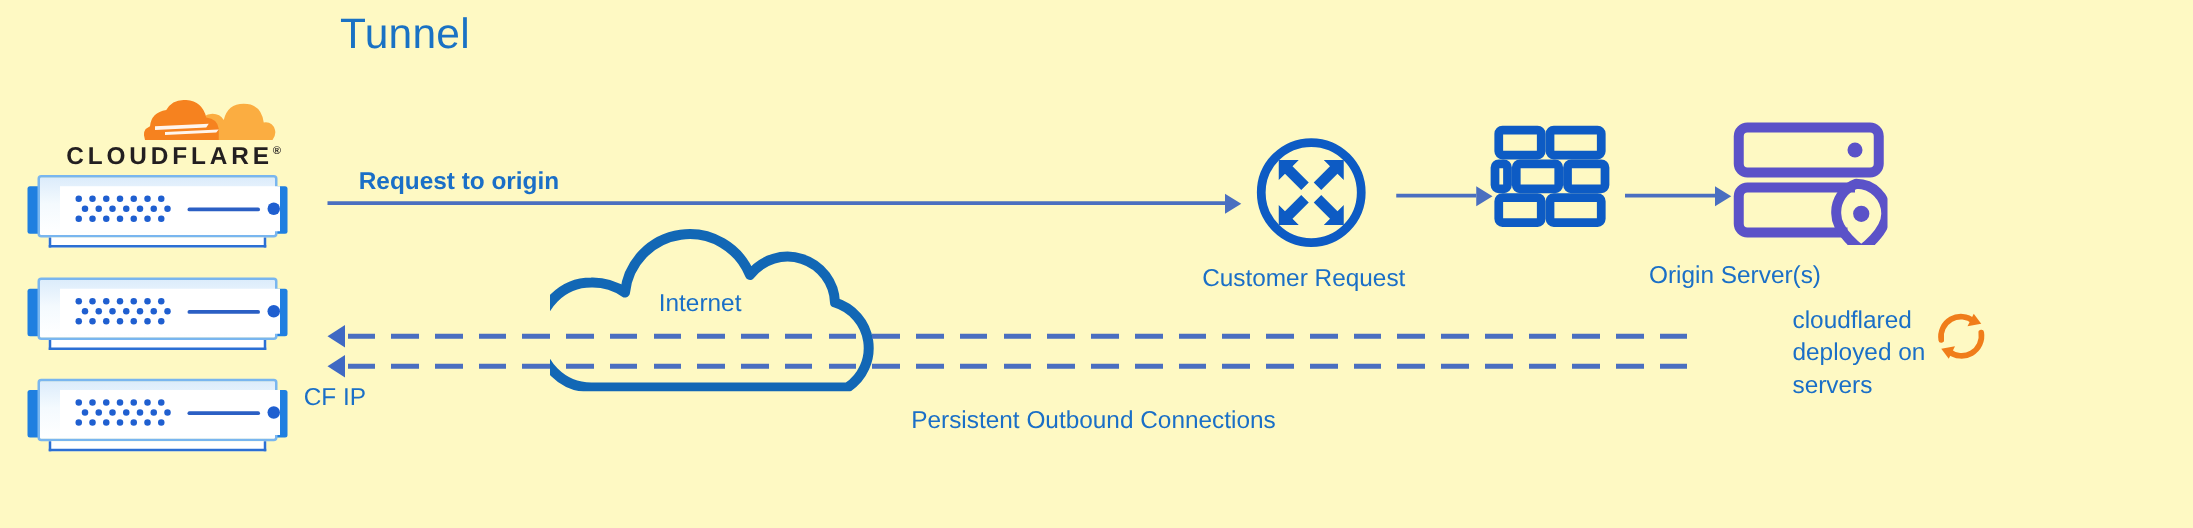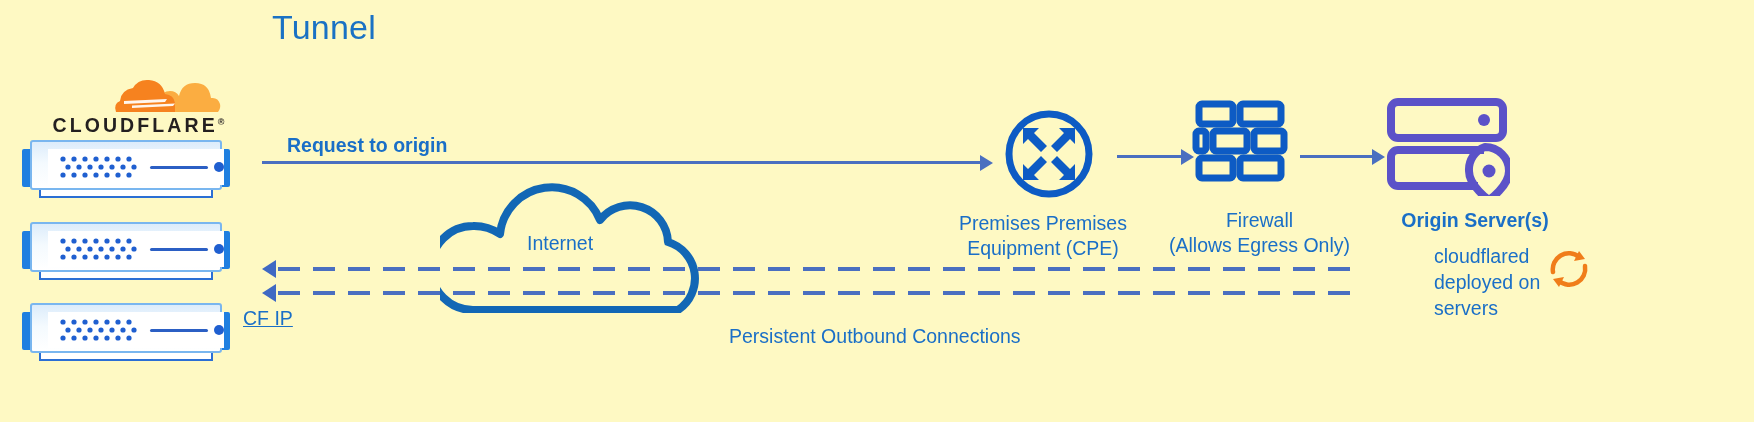--- a/index.html
+++ b/index.html
@@ -32,24 +32,24 @@
 
   
   #cf-logo {
     left: 28px;
     top: 78px;
     width: 200px;
     height: 62px;
   }
   #cf-wordmark {
     position: absolute;
-    left: 12px;
+    left: 0px;
     top: 36px;
     width: 200px;
-    text-align: center;
+    text-align: right;
     font-size: 19.5px;
     font-weight: bold;
     color: #231f20;
     letter-spacing: 3.1px;
     white-space: nowrap;
   }
   #cf-wordmark sup {
     font-size: 9px;
     vertical-align: super;
   }
@@ -109,25 +109,25 @@
   .lbl {
     color: #1a6fc7;
     font-size: 19.5px;
     line-height: 25px;
     white-space: nowrap;
   }
   .lbl.c { text-align: center; }
 
   #lbl-request { left: 287px; top: 133px; font-weight: bold; }
   #lbl-internet { left: 527px; top: 231px; }
-  #lbl-cfip     { left: 243px; top: 305px; line-height: 26px; white-space: normal; width: 150px; text-decoration: underline;}
+  #lbl-cfip     { left: 243px; top: 305px; line-height: 26px; white-space: normal; width: 150px;}
   #lbl-persist  { left: 729px; top: 301px; margin-top: 23px; }
   #lbl-cpe  { left: 947px;  top: 211px; width: 192px; }
   #lbl-fw   { left: 1157px; top: 208px; width: 205px; }
-  #lbl-orig { left: 1396px; top: 208px; width: 158px; font-weight: bold; }
+  #lbl-orig { left: 1309px; top: 208px; width: 158px; }
   #lbl-cfd  {
     left: 1434px; top: 243px;
     width: 130px;
     white-space: normal;
     line-height: 26px;
   }
 
   
   .solid-line {
     height: 3px;
@@ -312,42 +312,37 @@
       <path d="M20 20 L36 20 L31 25 L44 38 L38 44 L25 31 L20 36 Z"></path>
 
       <path d="M72 20 L72 36 L67 31 L54 44 L48 38 L61 25 L56 20 Z"></path>
 
       <path d="M20 72 L20 56 L25 61 L38 48 L44 54 L31 67 L36 72 Z"></path>
 
       <path d="M72 72 L56 72 L61 67 L48 54 L54 48 L67 61 L72 56 Z"></path>
     </g>
   </svg>
   <div class="abs lbl c" id="lbl-cpe">
-    <div>Premises Premises</div>
-    <div>Equipment (CPE)</div>
+    <div>Customer Request</div>
   </div>
 
   <div class="abs solid-line" style="left:1117px; top:155px; width:64px;"></div>
   <div class="abs arrow-r" style="left:1181px; top:148.5px;"></div>
 
   <svg class="abs" style="left:1192px; top:98px;" width="96" height="90">
     <g fill="none" stroke="#0d5bc4" stroke-width="7" stroke-linejoin="round">
       <rect x="7" y="6" width="34" height="20" rx="3"></rect>
       <rect x="48" y="6" width="41" height="20" rx="3"></rect>
       <rect x="21" y="33" width="34" height="20" rx="3"></rect>
       <rect x="62" y="33" width="30" height="20" rx="3"></rect>
       <rect x="4" y="33" width="10" height="20" rx="3"></rect>
       <rect x="7" y="60" width="34" height="20" rx="3"></rect>
       <rect x="48" y="60" width="41" height="20" rx="3"></rect>
     </g>
   </svg>
-  <div class="abs lbl c" id="lbl-fw">
-    <div>Firewall</div>
-    <div>(Allows Egress Only)</div>
-  </div>
 
   <div class="abs solid-line" style="left:1300px; top:155px; width:72px;"></div>
   <div class="abs arrow-r" style="left:1372px; top:148.5px;"></div>
 
   <svg class="abs" style="left:1386px; top:96px;" width="124" height="100">
     <g fill="none" stroke="#5b52c8" stroke-width="8" stroke-linejoin="round">
       <rect x="5" y="6" width="112" height="36" rx="7"></rect>
       <path d="M98 54 L12 54 A7 7 0 0 0 5 61 L5 83 A7 7 0 0 0 12 90 L92 90"></path>
     </g>
     <circle cx="98" cy="24" r="6" fill="#5b52c8"></circle>

